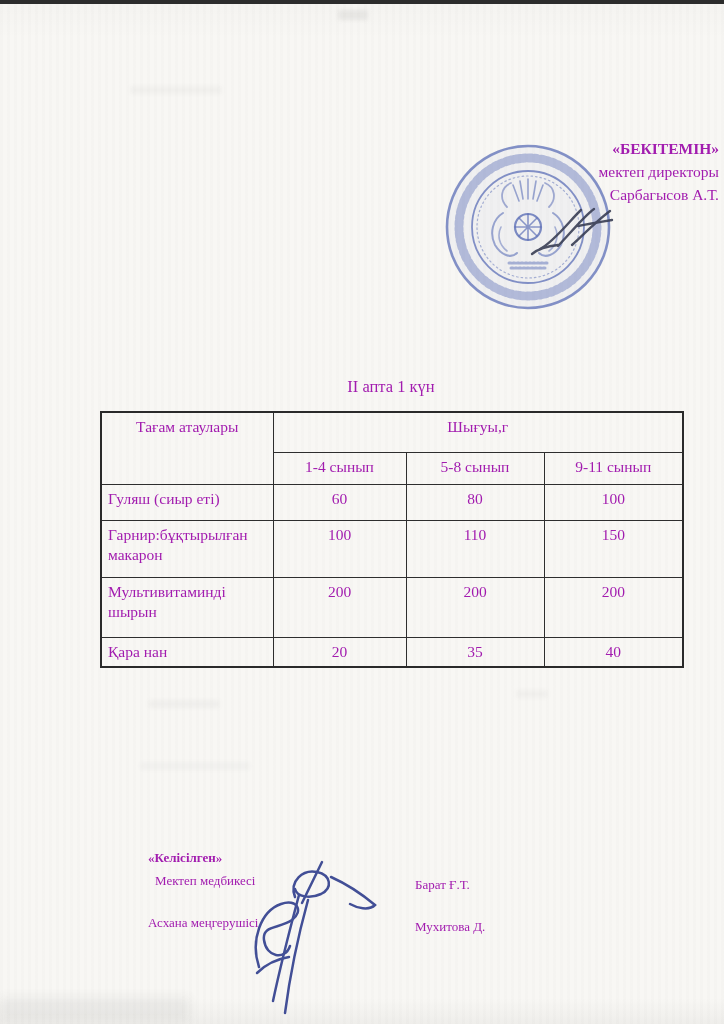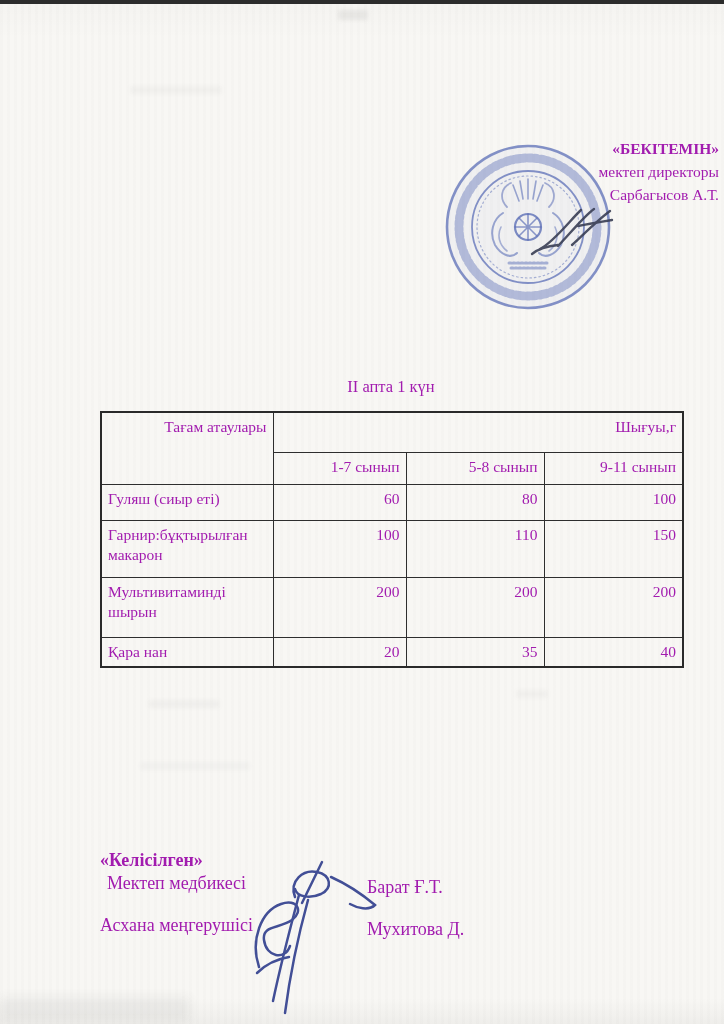--- a/index.html
+++ b/index.html
@@ -44,25 +44,25 @@
     border-collapse:collapse;table-layout:fixed;
     font-size:15.5px;z-index:3;
   }
   table.menu td{
     border:1.6px solid #2e2e2e;
     vertical-align:top;
     padding:4px 6px 2px 6px;
     line-height:20px;
   }
   table.menu{border:2.2px solid #2a2a2a;}
-  td.c{text-align:right;}
+  td.c{text-align:center;}
   td.dish{text-align:left;}
 
   
-  .agr{position:absolute;font-size:18px;z-index:3;white-space:nowrap;}
+  .agr{position:absolute;font-size:13px;z-index:3;white-space:nowrap;margin-left:48px;}
   .agr.b{font-weight:bold;}
   .footer-sig{position:absolute;left:243px;top:843px;width:150px;height:178px;z-index:4;}
 </style>
 </head>
 <body>
 
 <div class="page">
 
   <div class="scan-edge-top" style="background:#2c2c2c;"></div>
 
@@ -120,21 +120,21 @@
         <col style="width:133px">
         <col style="width:138px">
         <col style="width:139px">
     </colgroup>
     <tbody>
         <tr style="height:40px">
       <td rowspan="2" class="c">Тағам атаулары</td>
       <td colspan="3" class="c">Шығуы,г</td>
     </tr>
     <tr style="height:32px">
-      <td class="c">1-7 сынып</td>
+      <td class="c">1-4 сынып</td>
       <td class="c">5-8 сынып</td>
       <td class="c">9-11 сынып</td>
     </tr>
     <tr style="height:36px">
       <td class="dish">Гуляш (сиыр еті)</td>
       <td class="c">60</td>
       <td class="c">80</td>
       <td class="c">100</td>
     </tr>
     <tr style="height:57px">

